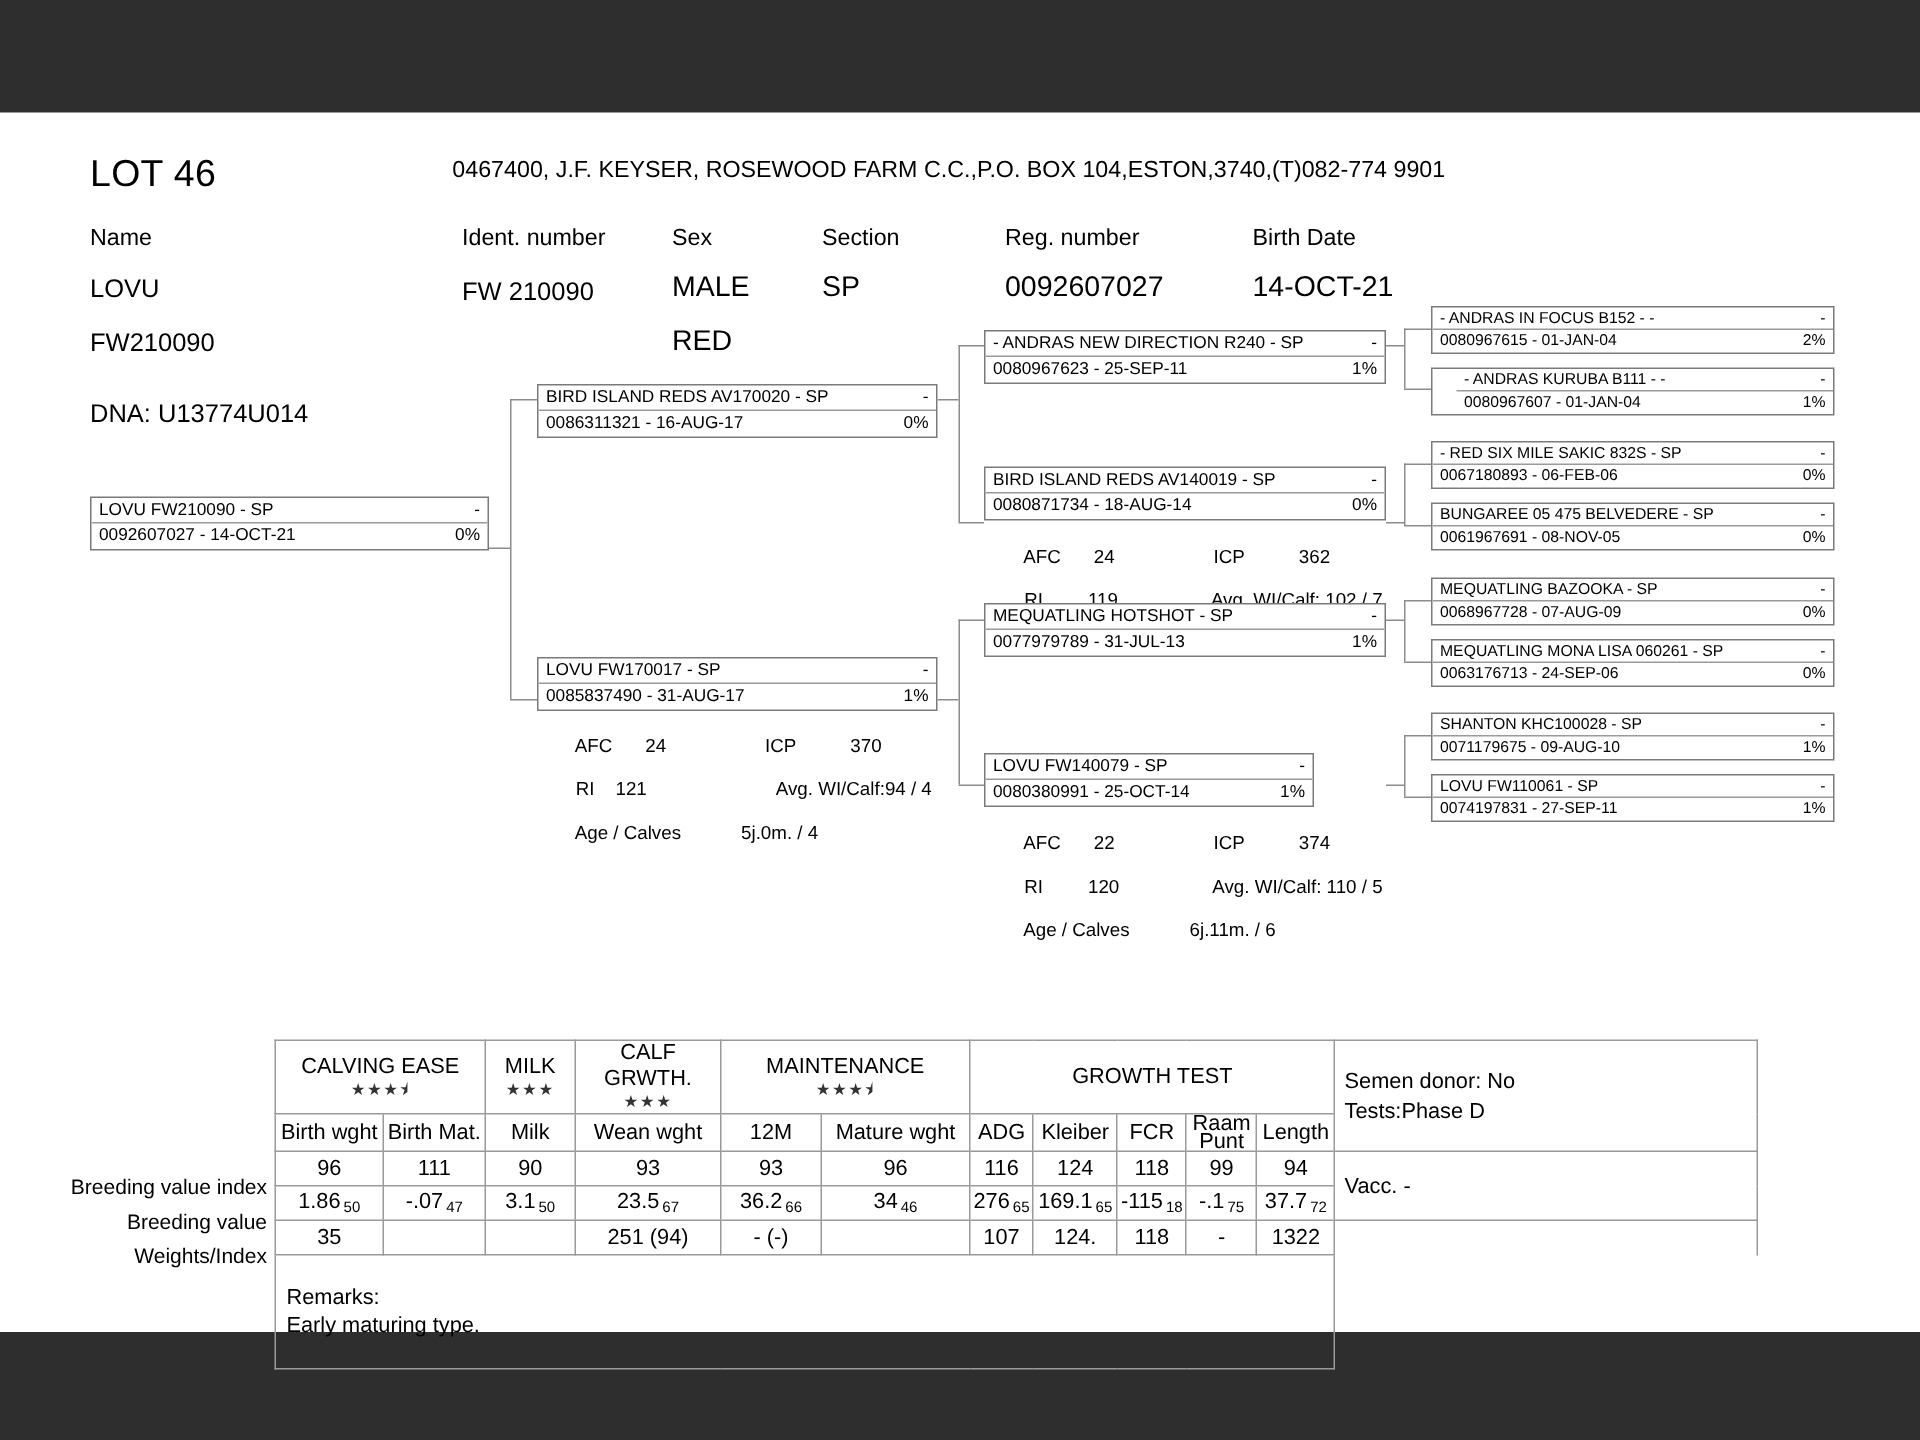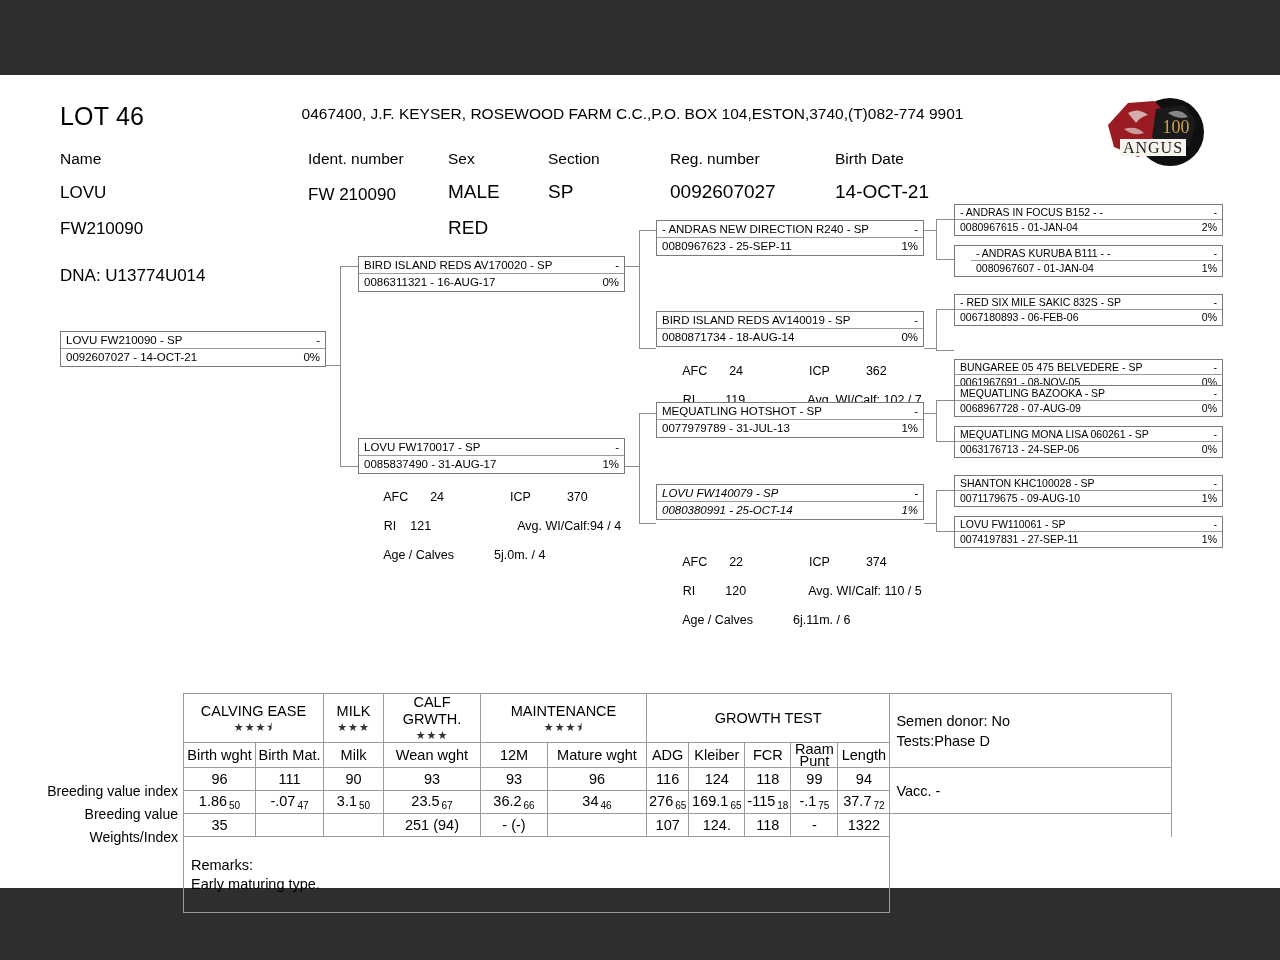--- a/index.html
+++ b/index.html
@@ -97,33 +97,20 @@
   <div class="val-sm" style="left:308px; top:110px;">FW  210090</div>
   <div class="val" style="left:448px; top:106px;">MALE</div>
   <div class="val" style="left:548px; top:106px;">SP</div>
   <div class="val" style="left:670px; top:106px;">0092607027</div>
   <div class="val" style="left:835px; top:106px;">14-OCT-21</div>
 
   <div class="val-sm" style="left:60px;  top:144px;">FW210090</div>
   <div class="val" style="left:448px; top:142px;">RED</div>
   <div class="val-sm" style="left:60px;  top:191px;">DNA: U13774U014</div>
 
-  <div class="logo">
-    <svg viewBox="0 0 118 72" width="118" height="72">
-      <circle cx="72" cy="37" r="34" fill="#0f0f0f"></circle>
-      <path d="M10 30 L30 8 L56 6 L72 22 L66 50 L40 62 L16 52 Z" fill="#9b1b22"></path>
-      <path d="M58 14 L86 10 L98 26 L92 50 L68 58 L54 42 Z" fill="#1a1a1a"></path>
-      <path d="M30 18 q10 -6 20 2 q-8 2 -12 8 z" fill="#e8dede" opacity=".75"></path>
-      <path d="M26 34 q12 -4 20 4 q-10 4 -20 -4 z" fill="#e8dede" opacity=".65"></path>
-      <path d="M70 18 q12 -6 20 4 q-10 3 -20 -4 z" fill="#cfcfcf" opacity=".6"></path>
-      <text x="78" y="38" font-family="'Liberation Serif',serif" font-size="18" fill="#c8a24a" text-anchor="middle">100</text>
-      <rect x="22" y="44" width="66" height="17" fill="#f7f4ee"></rect>
-      <text x="55" y="58" font-family="'Liberation Serif',serif" font-size="16" fill="#1a1a1a" text-anchor="middle" letter-spacing="1">ANGUS</text>
-    </svg>
-  </div>
 
   <div class="ped">
 
     <div class="lnk h" style="left:326px; top:290px; width:14px;"></div>
     <div class="lnk v" style="left:340px; top:191px; height:200px;"></div>
     <div class="lnk h" style="left:340px; top:191px; width:18px;"></div>
     <div class="lnk h" style="left:340px; top:391px; width:18px;"></div>
 
     <div class="lnk h" style="left:625px; top:191px; width:14px;"></div>
     <div class="lnk v" style="left:639px; top:155px; height:118px;"></div>
@@ -224,21 +211,21 @@
       <div class="r1">
           <span class="nm">MEQUATLING HOTSHOT - SP</span>
           <span>-</span>
         </div>
       <div class="r2">
           <span>0077979789 - 31-JUL-13</span>
           <span>1%</span>
         </div>
     </div>
 
-    <div class="node n-gen3" style="left:656px; top:409px; width:268px;font-style:italic;">
+    <div class="node n-gen3" style="left:656px; top:427px; width:220px;">
       <div class="r1">
           <span class="nm">LOVU FW140079 - SP</span>
           <span>-</span>
         </div>
       <div class="r2">
           <span>0080380991 - 25-OCT-14</span>
           <span>1%</span>
         </div>
     </div>
     <div class="stats" style="left:662px; top:465px;">
@@ -270,21 +257,21 @@
     <div class="node n-gen4" style="left:954px; top:219px; width:269px;">
       <div class="r1">
           <span class="nm">- RED SIX MILE SAKIC 832S - SP</span>
           <span>-</span>
         </div>
       <div class="r2">
           <span>0067180893 - 06-FEB-06</span>
           <span>0%</span>
         </div>
     </div>
-    <div class="node n-gen4" style="left:954px; top:260px; width:269px;margin-top:24px;">
+    <div class="node n-gen4" style="left:954px; top:260px; width:269px;">
       <div class="r1">
           <span class="nm">BUNGAREE 05 475 BELVEDERE - SP</span>
           <span>-</span>
         </div>
       <div class="r2">
           <span>0061967691 - 08-NOV-05</span>
           <span>0%</span>
         </div>
     </div>
     <div class="node n-gen4" style="left:954px; top:310px; width:269px;">

